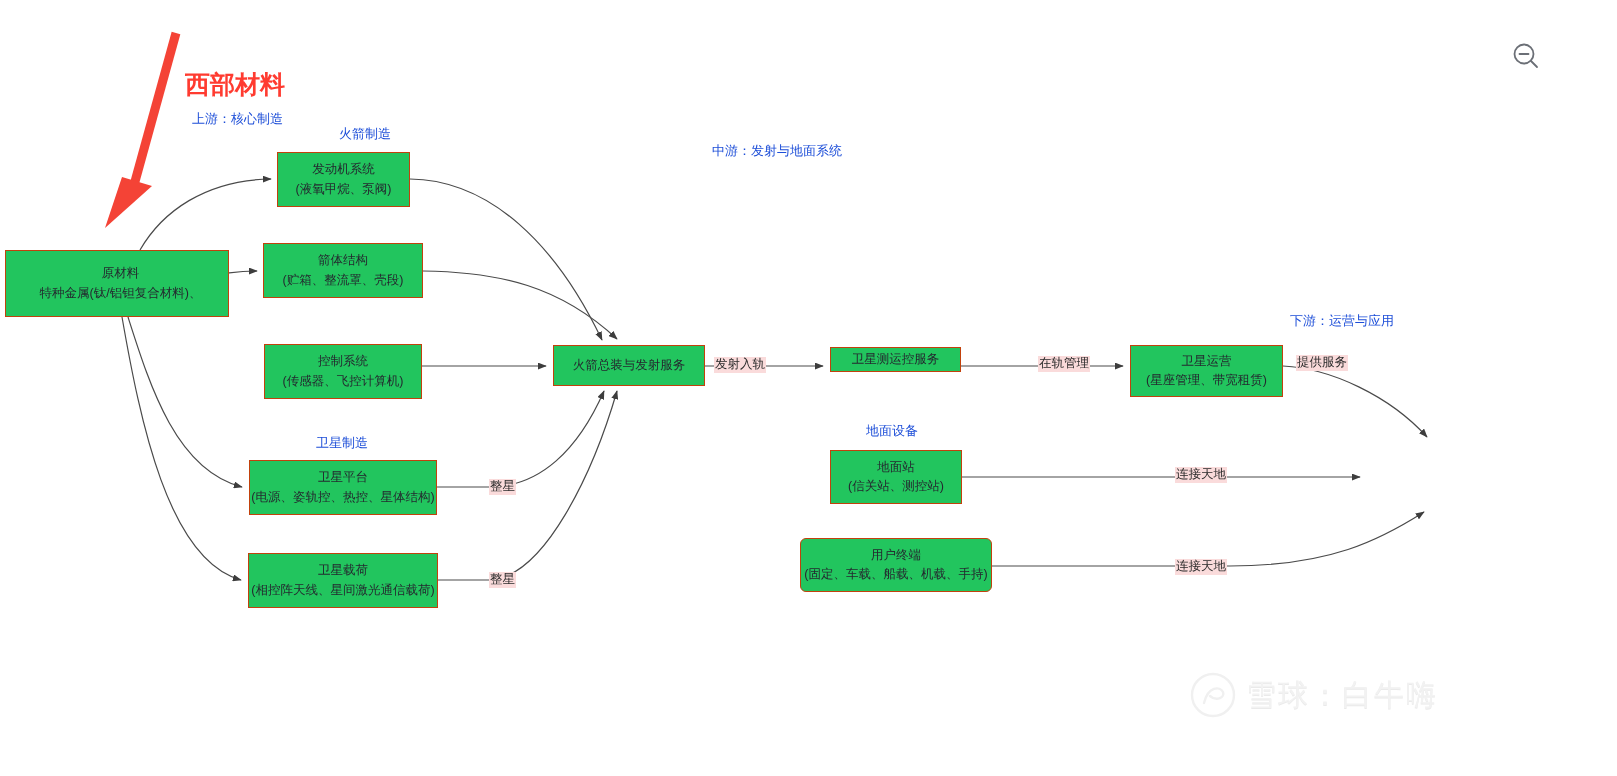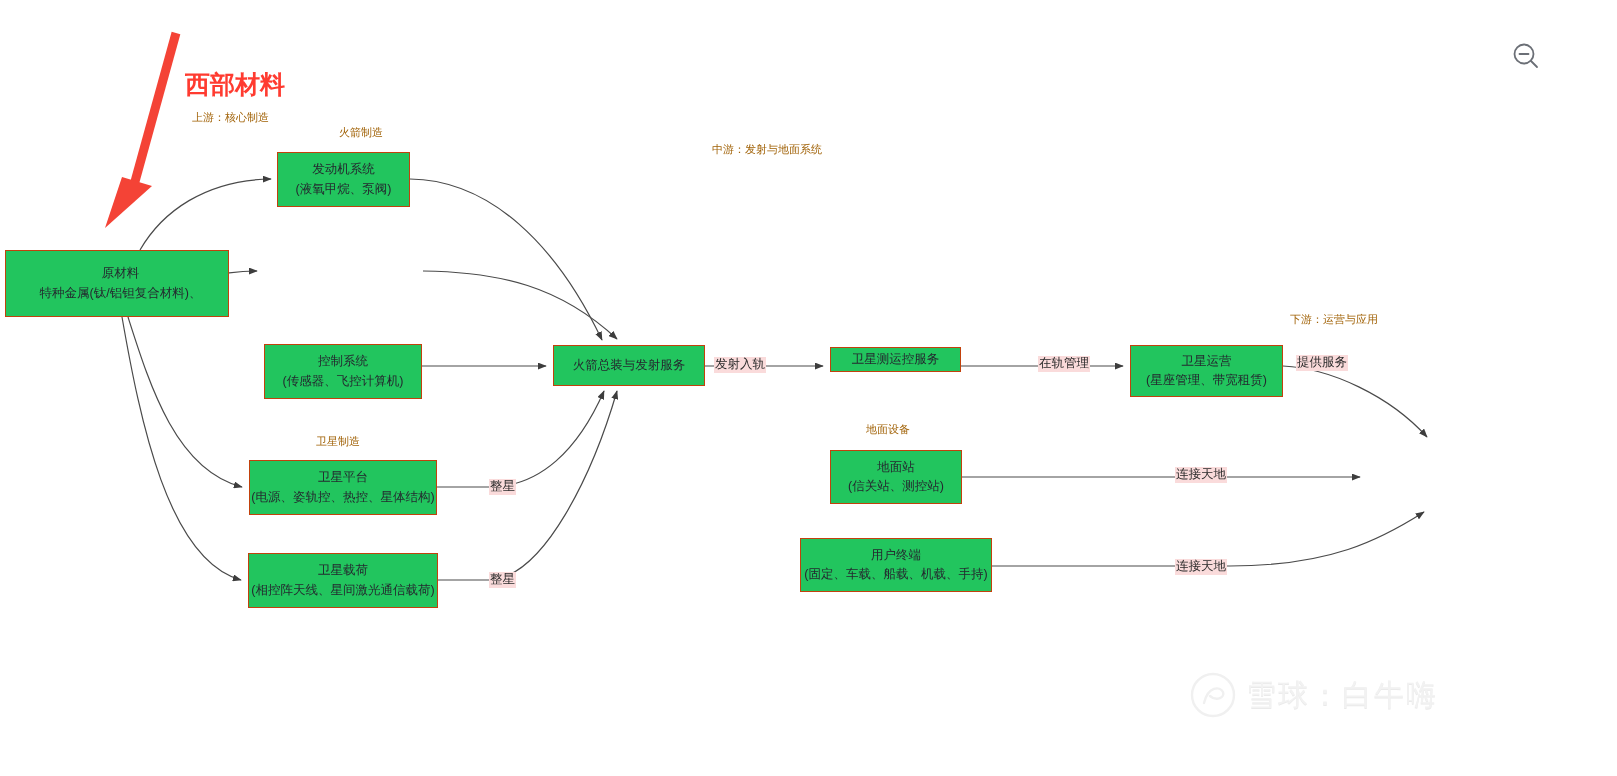--- a/index.html
+++ b/index.html
@@ -41,22 +41,22 @@
     text-align: center;
     font-size: 12.5px;
     line-height: 1.55;
     overflow: hidden;
     white-space: nowrap;
   }
   .node .ln1 { display:block; }
   .node .ln2 { display:block; }
   .group-label {
     position: absolute;
-    font-size: 11px;
-    color: #a16207;
+    font-size: 13px;
+    color: #1d4ed8;
     white-space: nowrap;
     text-align: center;
   }
   .edge-label {
     position: absolute;
     font-size: 12.5px;
     color: #2b2b2b;
     background: #fadbdb;
     padding: 0 1px;
     white-space: nowrap;
@@ -143,20 +143,24 @@
   <div class="node" style="left:5px; top:250px; width:224px; height:67px;padding-left:7px;">
     <span class="ln1">原材料</span>
     <span class="ln2">特种金属(钛/铝钽复合材料)、</span>
   </div>
 
   <div class="node" style="left:277px; top:152px; width:133px; height:55px;">
     <span class="ln1">发动机系统</span>
     <span class="ln2">(液氧甲烷、泵阀)</span>
   </div>
 
+  <div class="node" style="left:263px; top:243px; width:160px; height:55px;">
+    <span class="ln1">箭体结构</span>
+    <span class="ln2">(贮箱、整流罩、壳段)</span>
+  </div>
 
   <div class="node" style="left:264px; top:344px; width:158px; height:55px;">
     <span class="ln1">控制系统</span>
     <span class="ln2">(传感器、飞控计算机)</span>
   </div>
 
   <div class="node" style="left:249px; top:460px; width:188px; height:55px;">
     <span class="ln1">卫星平台</span>
     <span class="ln2">(电源、姿轨控、热控、星体结构)</span>
   </div>
@@ -177,21 +181,21 @@
   <div class="node" style="left:1130px; top:345px; width:153px; height:52px;">
     <span class="ln1">卫星运营</span>
     <span class="ln2">(星座管理、带宽租赁)</span>
   </div>
 
   <div class="node" style="left:830px; top:450px; width:132px; height:54px;">
     <span class="ln1">地面站</span>
     <span class="ln2">(信关站、测控站)</span>
   </div>
 
-  <div class="node" style="left:800px; top:538px; width:192px; height:54px;">
+  <div class="node" style="left:800px; top:538px; width:192px; height:54px;border-radius:6px;">
     <span class="ln1">用户终端</span>
     <span class="ln2">(固定、车载、船载、机载、手持)</span>
   </div>
 
 
   <div class="edge-label" style="left:489px; top:479px;">整星</div>
   <div class="edge-label" style="left:489px; top:572px;">整星</div>
   <div class="edge-label" style="left:714px; top:357px;">发射入轨</div>
   <div class="edge-label" style="left:1038px; top:356px;">在轨管理</div>
   <div class="edge-label" style="left:1296px; top:355px;">提供服务</div>

